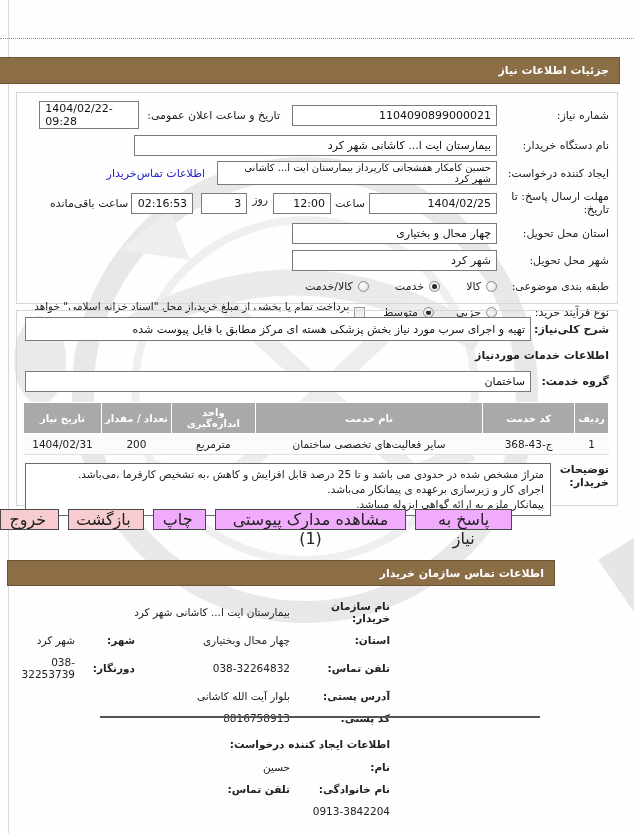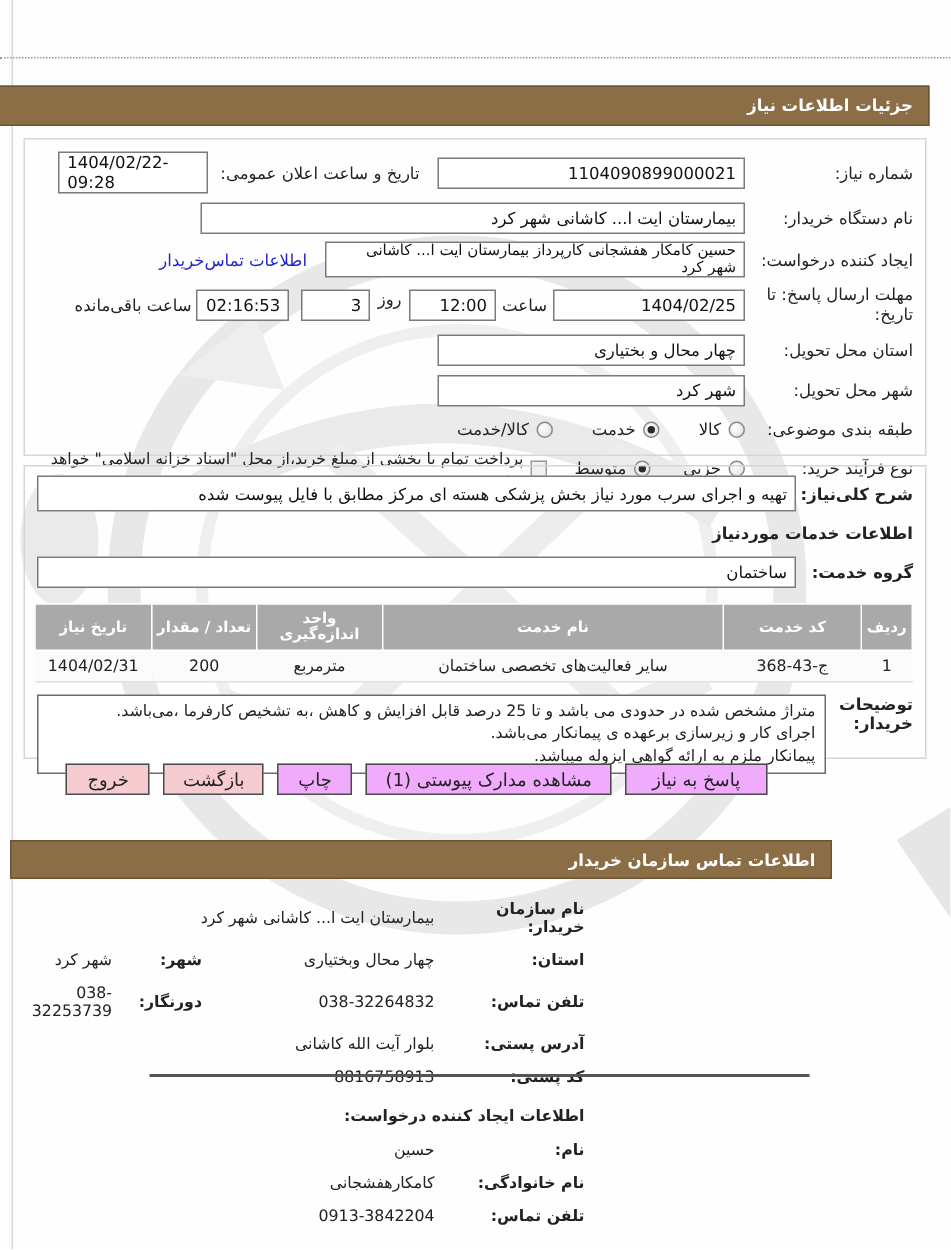--- a/index.html
+++ b/index.html
@@ -31,21 +31,21 @@
   .radio.checked { position:relative; }
   .radio.checked::after { content:''; position:absolute; left:2px; top:2px; width:5px; height:5px;
            border-radius:50%; background:#2a2a2a; }
   .opt { display:flex; align-items:center; gap:5px; }
   .checkbox { width:11px; height:11px; border:1px solid #9a9a9a; background:#f1f1f1; flex:none; }
 
   table.svc { border-collapse:collapse; width:586px; font-size:10.5px; }
   table.svc th { background:#a9a9a9; color:#fff; font-weight:bold; padding:4px 3px; border:1px solid #fff; font-size:10px; }
   table.svc td { padding:4px 3px; border-bottom:1px solid #e0e0e0; background:#fbfbfb; text-align:center; color:#222; }
 
-  .btn { height:21px; border:1px solid #4a4a4a; font-family:"DejaVu Sans",sans-serif; font-size:12px;
+  .btn { height:21px; border:1px solid #4a4a4a; font-family:"DejaVu Sans",sans-serif; font-size:16px;
          padding:0 12px; cursor:pointer; color:#222; }
   .btn.green { background:#f0abfc; }
   .btn.pink  { background:#f6ccd1; }
 
   .contact-grid { display:grid; grid-template-columns:100px 155px 60px 1fr; row-gap:10px; font-size:10.5px; align-items:center; }
   .contact-grid .cl { font-weight:bold; }
   .span3 { grid-column: span 3; }
 
   .divider { position:absolute; background:#555; }
   .notes-box { border:1px solid #6b6b6b; background:#fff; padding:3px 6px; flex:1; font-size:10.5px; line-height:15px; }
@@ -254,20 +254,19 @@
 
   <div class="divider layer" style="top:716px; left:100px; width:440px; height:2px;"></div>
 
   <div class="layer" style="top:738px; right:244px; width:310px; font-size:10.5px;">
     <div style="font-weight:bold; margin-bottom:11px;">اطلاعات ایجاد کننده درخواست:</div>
     <div class="contact-grid" style="grid-template-columns:100px 1fr; row-gap:10px;">
       <span class="cl">نام:</span>
       <span>حسین</span>
 
       <span class="cl">نام خانوادگی:</span>
-      <span>کامکارهفشجانی</span>
 
       <span class="cl">تلفن تماس:</span>
       <span class="ltr" style="text-align:right;">0913-3842204</span>
     </div>
   </div>
 
 </div>
 
 </body></html>

